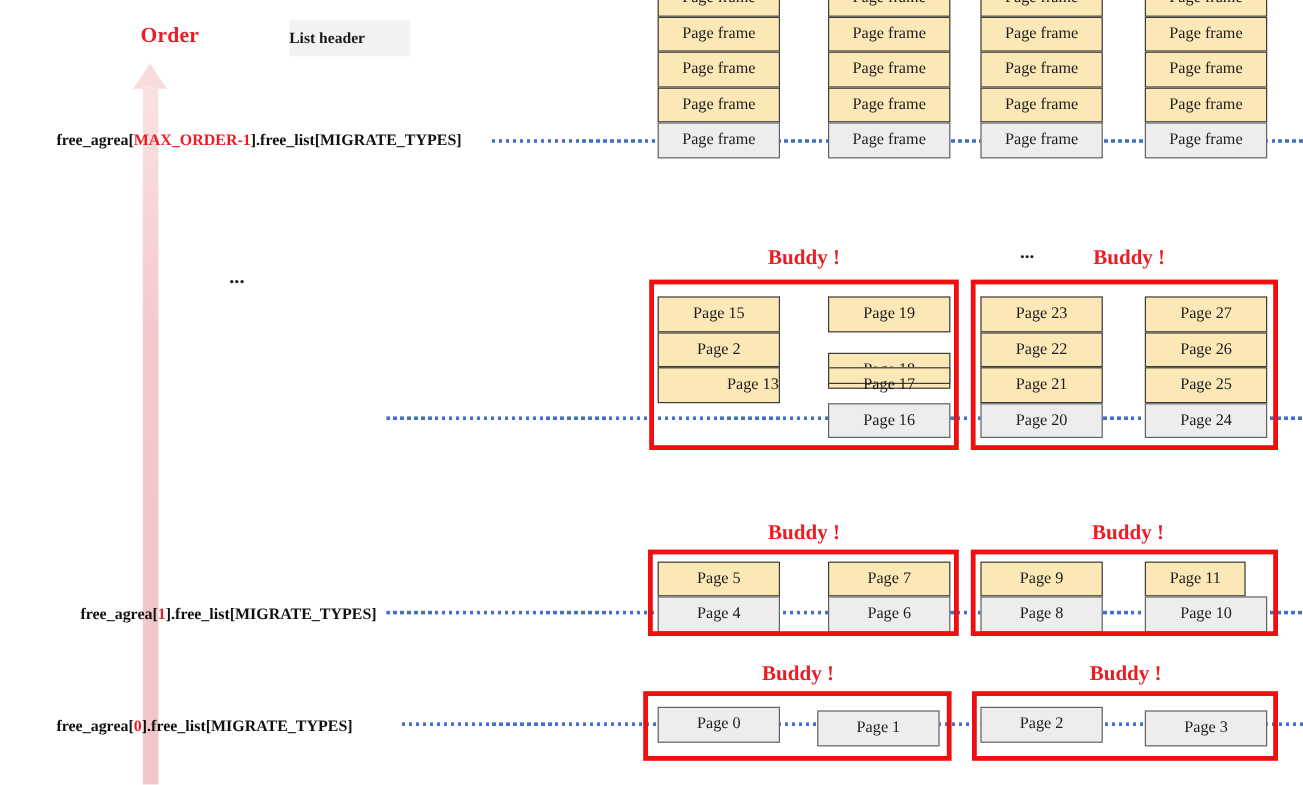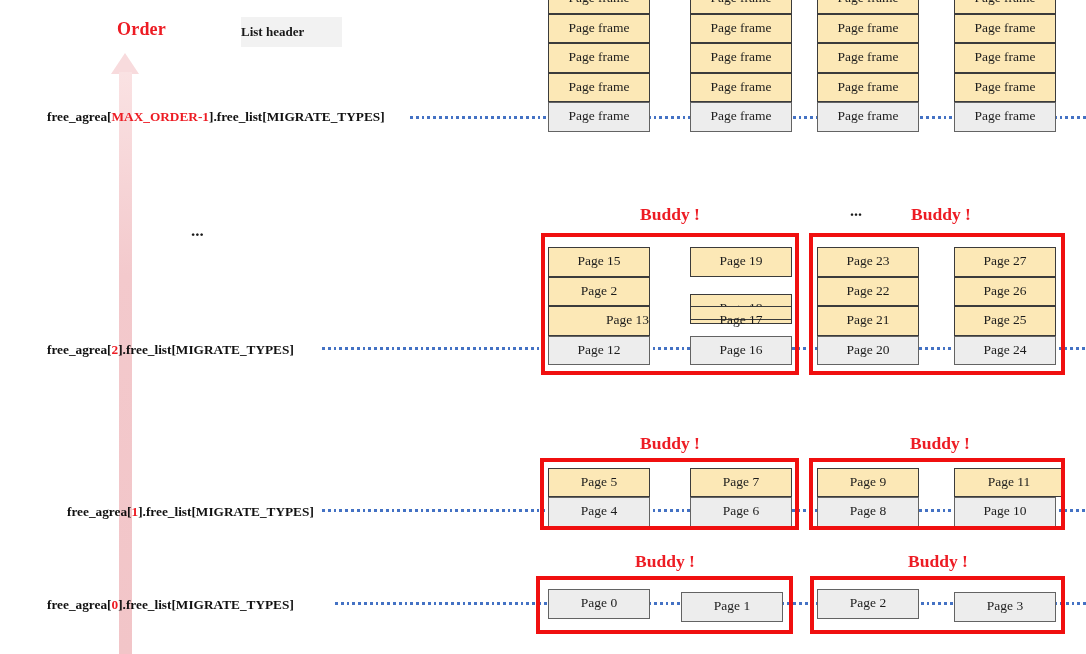--- a/index.html
+++ b/index.html
@@ -61,21 +61,20 @@
   <div class="arrow-head"></div>
   <div class="arrow-shaft"></div>
   <div class="order-label">Order</div>
 
   <div class="list-header">List header</div>
 
   <div id="ellipsis-left" class="ellipsis">...</div>
   <div id="ellipsis-mid" class="ellipsis">...</div>
 
   <div class="row-label" style="top:108px;"><span>free_agrea[</span><span class="red">MAX_ORDER-1</span><span>].free_list[MIGRATE_TYPES]</span></div>
-  <div class="row-label" style="top:341px;"><span>free_agrea[</span><span class="red">2</span><span>].free_list[MIGRATE_TYPES]</span></div>
   <div class="row-label" style="top:503px;margin-left:20px;"><span>free_agrea[</span><span class="red">1</span><span>].free_list[MIGRATE_TYPES]</span></div>
   <div class="row-label" style="top:596px;"><span>free_agrea[</span><span class="red">0</span><span>].free_list[MIGRATE_TYPES]</span></div>
 
   <div class="dots" style="left:410px; top:116px; width:676px;"></div>
   <div class="dots" style="left:322px; top:347px; width:764px;"></div>
   <div class="dots" style="left:322px; top:509px; width:764px;"></div>
   <div class="dots" style="left:335px; top:602px; width:751px;"></div>
 
 <div class="cell" style="left: 548px; top: -16px; width: 102px; height: 29.5px; line-height: 26.5px;">Page frame</div>
     <div class="cell" style="left: 548px; top: 13.5px; width: 102px; height: 29.5px; line-height: 26.5px;">Page frame</div>
@@ -95,21 +94,20 @@
     <div class="cell" style="left: 954px; top: -16px; width: 102px; height: 29.5px; line-height: 26.5px;">Page frame</div>
     <div class="cell" style="left: 954px; top: 13.5px; width: 102px; height: 29.5px; line-height: 26.5px;">Page frame</div>
     <div class="cell" style="left: 954px; top: 43px; width: 102px; height: 29.5px; line-height: 26.5px;">Page frame</div>
     <div class="cell" style="left: 954px; top: 72.5px; width: 102px; height: 29.5px; line-height: 26.5px;">Page frame</div>
     <div class="cell gray" style="left: 954px; top: 102px; width: 102px; height: 29.5px; line-height: 26.5px;">Page frame</div>
     <div class="buddy-box" style="left: 541px; top: 233px; width: 258px; height: 142px;"></div>
     <div class="buddy-label" style="left: 590px; top: 204px;">Buddy !</div>
     <div class="cell" style="left: 548px; top: 247px; width: 102px; height: 29.5px; line-height: 26.5px;">Page 15</div>
     <div class="cell" style="left: 548px; top: 276.5px; width: 102px; height: 29.5px; line-height: 26.5px;">Page 2</div>
     <div class="cell" style="left: 548px; top: 306px; width: 102px; height: 29.5px; line-height: 26.5px; text-align: right;">Page 13</div>
-    <div class="cell gray" style="left: 548px; top: 335.5px; width: 102px; height: 29.5px; line-height: 26.5px;">Page 12</div>
     <div class="cell" style="left: 690px; top: 247px; width: 102px; height: 29.5px; line-height: 26.5px;">Page 19</div>
     <div class="cell" style="left: 690px; top: 294px; width: 102px; height: 29.5px; line-height: 26.5px;">Page 18</div>
     <div class="cell" style="left: 690px; top: 306px; width: 102px; height: 14px; line-height: 26.5px;">Page 17</div>
     <div class="cell gray" style="left: 690px; top: 335.5px; width: 102px; height: 29.5px; line-height: 26.5px;">Page 16</div>
     <div class="buddy-box" style="left: 809px; top: 233px; width: 256px; height: 142px;"></div>
     <div class="buddy-label" style="left: 861px; top: 204px;">Buddy !</div>
     <div class="cell" style="left: 817px; top: 247px; width: 102px; height: 29.5px; line-height: 26.5px;">Page 23</div>
     <div class="cell" style="left: 817px; top: 276.5px; width: 102px; height: 29.5px; line-height: 26.5px;">Page 22</div>
     <div class="cell" style="left: 817px; top: 306px; width: 102px; height: 29.5px; line-height: 26.5px;">Page 21</div>
     <div class="cell gray" style="left: 817px; top: 335.5px; width: 102px; height: 29.5px; line-height: 26.5px;">Page 20</div>
@@ -120,21 +118,21 @@
     <div class="buddy-box" style="left: 540px; top: 458px; width: 259px; height: 72px;"></div>
     <div class="buddy-label" style="left: 590px; top: 433px;">Buddy !</div>
     <div class="cell" style="left: 548px; top: 467.5px; width: 102px; height: 29.5px; line-height: 26.5px;">Page 5</div>
     <div class="cell gray" style="left: 548px; top: 497px; width: 102px; height: 29.5px; line-height: 26.5px;">Page 4</div>
     <div class="cell" style="left: 690px; top: 467.5px; width: 102px; height: 29.5px; line-height: 26.5px;">Page 7</div>
     <div class="cell gray" style="left: 690px; top: 497px; width: 102px; height: 29.5px; line-height: 26.5px;">Page 6</div>
     <div class="buddy-box" style="left: 809px; top: 458px; width: 256px; height: 72px;"></div>
     <div class="buddy-label" style="left: 860px; top: 433px;">Buddy !</div>
     <div class="cell" style="left: 817px; top: 467.5px; width: 102px; height: 29.5px; line-height: 26.5px;">Page 9</div>
     <div class="cell gray" style="left: 817px; top: 497px; width: 102px; height: 29.5px; line-height: 26.5px;">Page 8</div>
-    <div class="cell" style="left: 954px; top: 467.5px; width: 110px; height: 29.5px; line-height: 26.5px; text-align: center;">Page 11</div>
+    <div class="cell" style="left: 954px; top: 467.5px; width: 84px; height: 29.5px; line-height: 26.5px; text-align: center;">Page 11</div>
     <div class="cell gray" style="left: 954px; top: 497px; width: 102px; height: 29.5px; line-height: 26.5px;">Page 10</div>
     <div class="buddy-box" style="left: 536px; top: 576px; width: 257px; height: 58px;"></div>
     <div class="buddy-label" style="left: 585px; top: 551px;">Buddy !</div>
     <div class="cell gray" style="left: 548px; top: 589px; width: 102px; height: 29.5px; line-height: 26.5px;">Page 0</div>
     <div class="cell gray" style="left: 681px; top: 592px; width: 102px; height: 29.5px; line-height: 26.5px;">Page 1</div>
     <div class="buddy-box" style="left: 810px; top: 576px; width: 255px; height: 58px;"></div>
     <div class="buddy-label" style="left: 858px; top: 551px;">Buddy !</div>
     <div class="cell gray" style="left: 817px; top: 589px; width: 102px; height: 29.5px; line-height: 26.5px;">Page 2</div>
     <div class="cell gray" style="left: 954px; top: 592px; width: 102px; height: 29.5px; line-height: 26.5px;">Page 3</div>
   </div>

